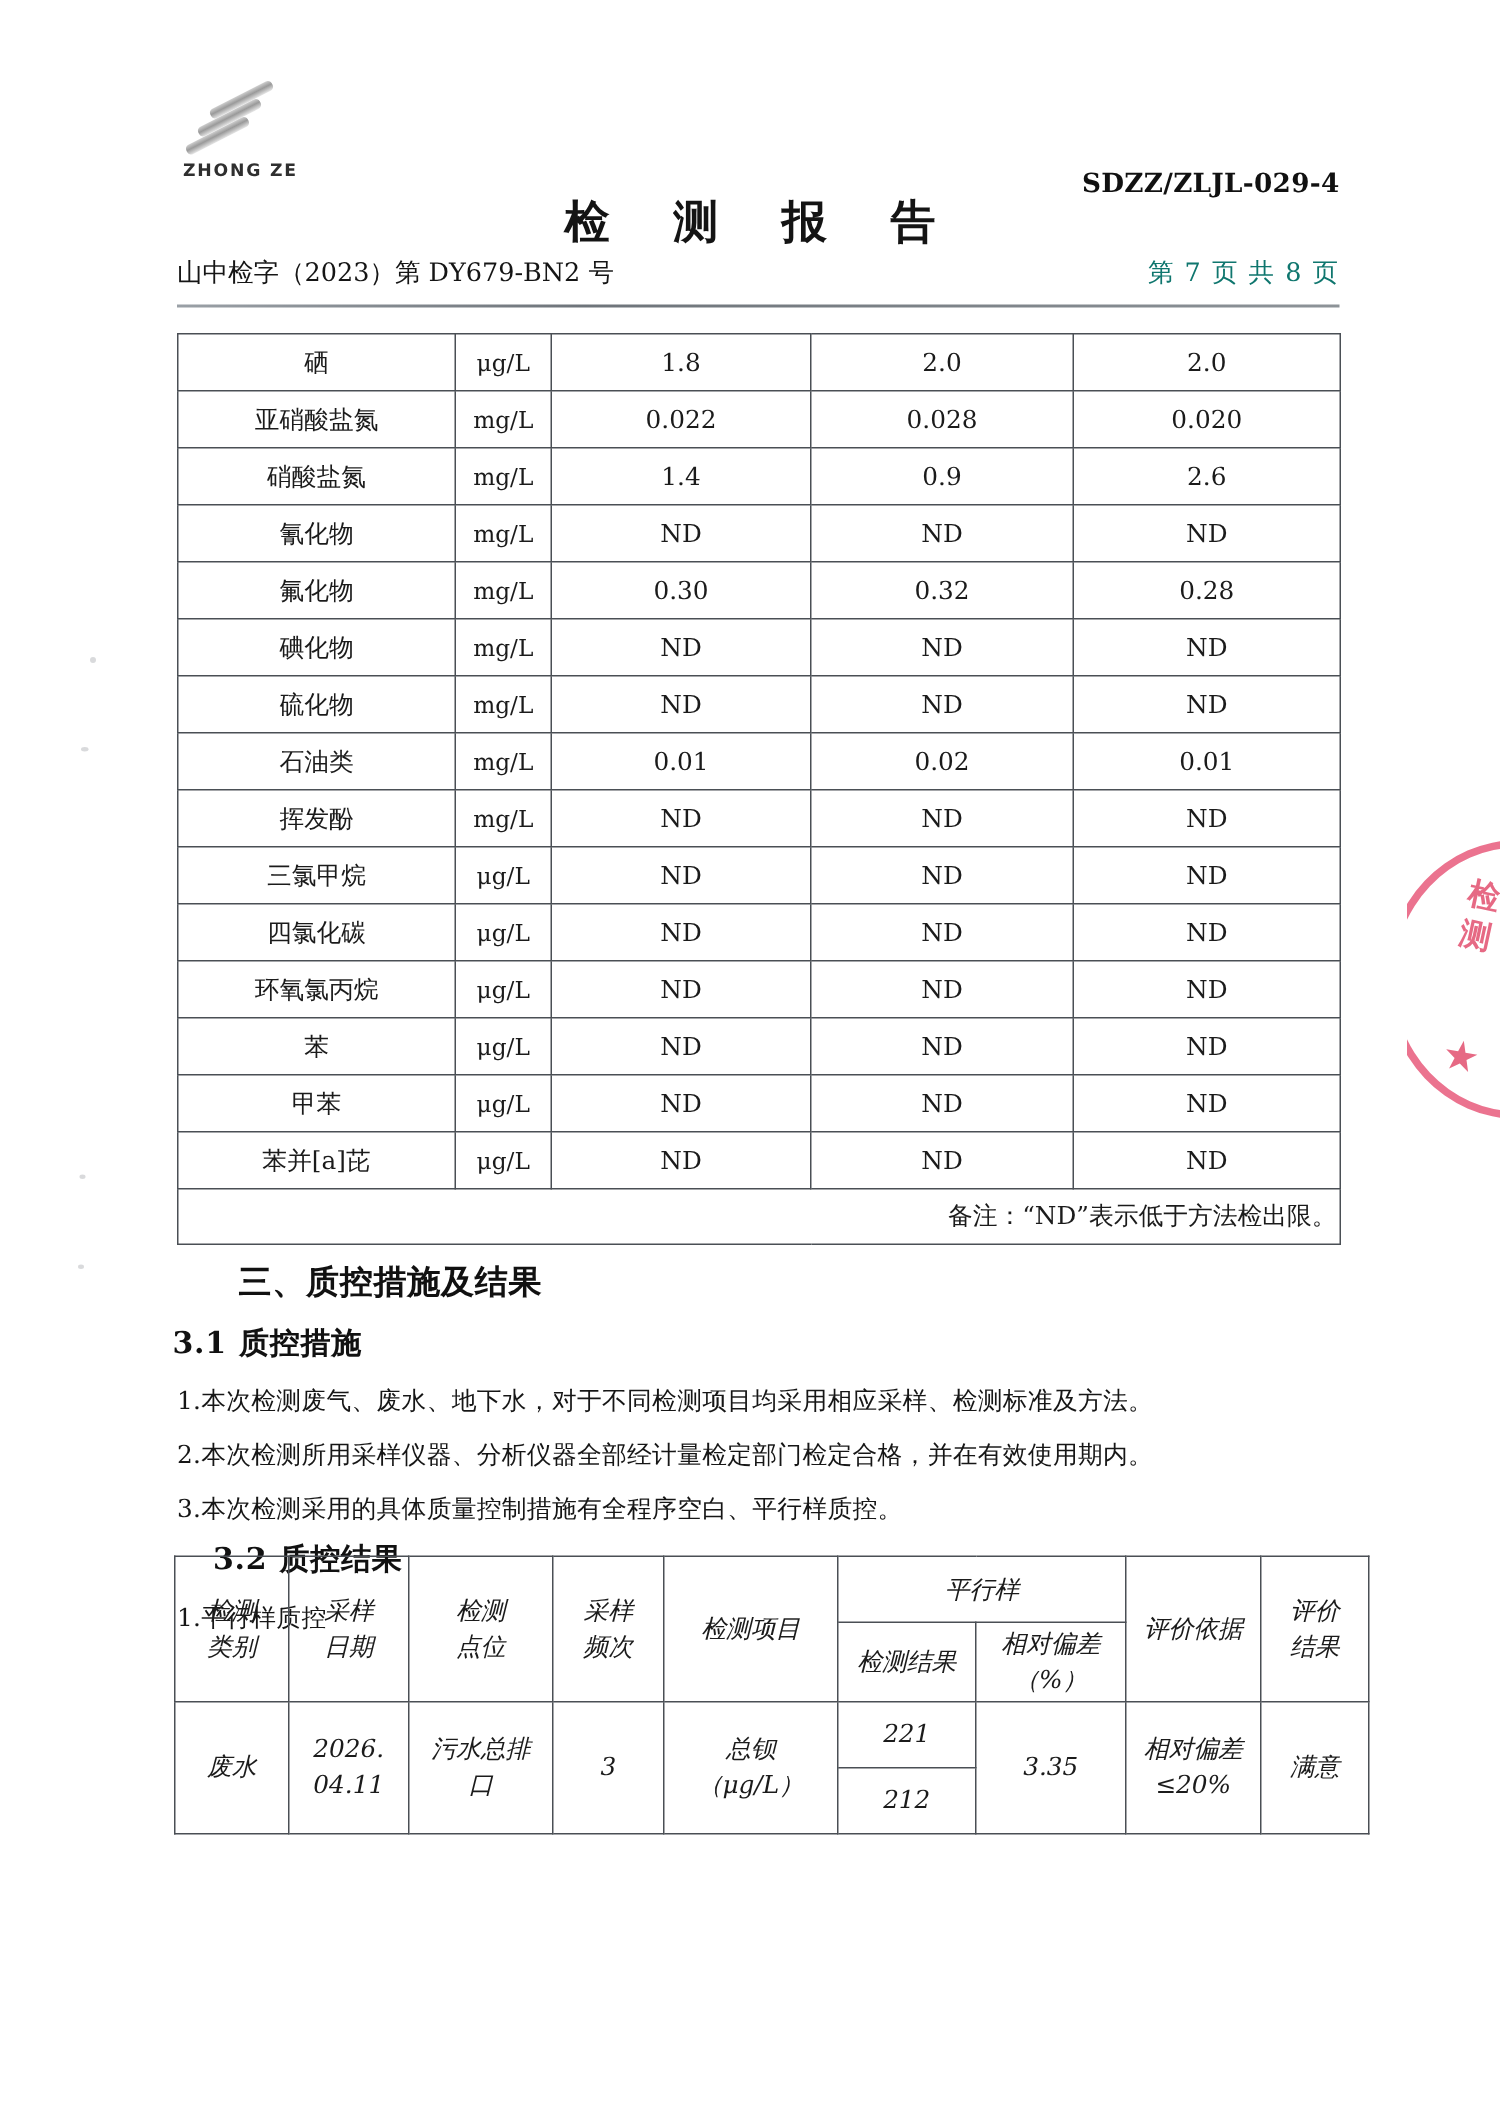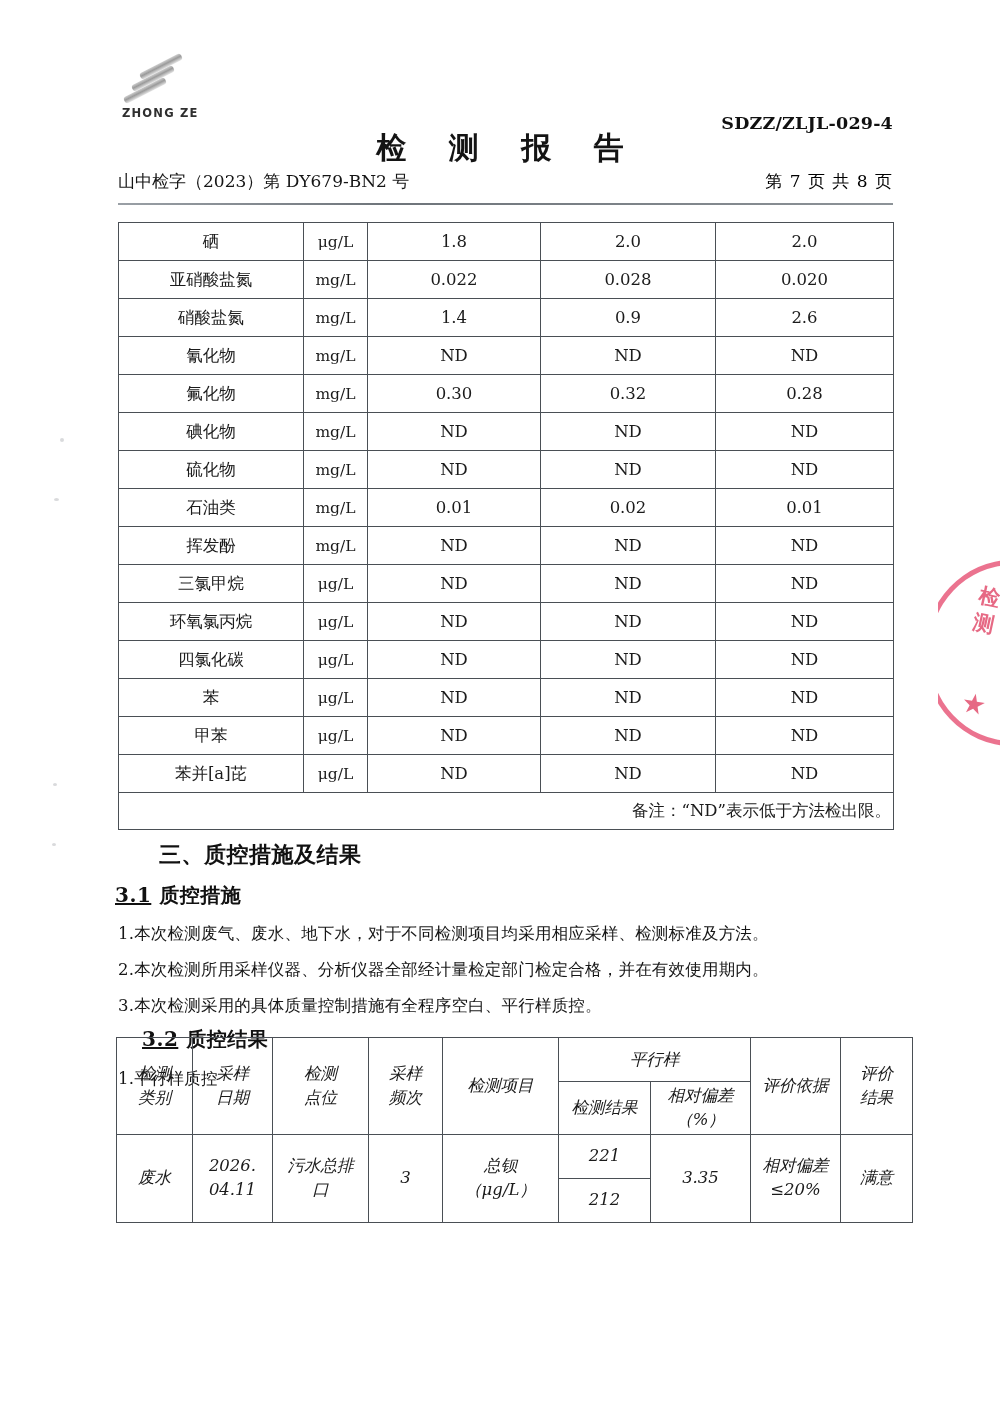--- a/index.html
+++ b/index.html
@@ -94,21 +94,21 @@
     position: absolute;
     left: 118px; top: 0;
     font-size: 17px;
     color: #151515;
     white-space: nowrap;
   }
   .page-no {
     position: absolute;
     right: 107px; top: 0;
     font-size: 17px;
-    color: #000000;
+    color: #0f766e;
     white-space: nowrap;
     letter-spacing: 1px;
   }
 
   .header-rule {
     position: absolute;
     left: 118px;
     right: 107px;
     top: 203px;
     height: 2px;
@@ -157,21 +157,21 @@
     margin-left: 44px;
   }
   .sec-h2 {
     position: absolute;
     left: 115px;
     font-size: 20px;
     font-weight: bold;
     color: #111;
     letter-spacing: 0.5px;
   }
-  .sec-h2 .num { margin-right: 8px; text-decoration: underline; }
+  .sec-h2 .num { margin-right: 8px; }
   .para {
     position: absolute;
     left: 118px;
     font-size: 16.5px;
     color: #161616;
     white-space: nowrap;
     letter-spacing: 0.2px;
   }
 
   
@@ -356,28 +356,28 @@
         <td>ND</td>
       </tr>
       <tr>
         <td>三氯甲烷</td>
         <td class="unit">μg/L</td>
         <td>ND</td>
         <td>ND</td>
         <td>ND</td>
       </tr>
       <tr>
+        <td>四氯化碳</td>
+        <td class="unit">μg/L</td>
+        <td>ND</td>
+        <td>ND</td>
+        <td>ND</td>
+      </tr>
+      <tr>
         <td>环氧氯丙烷</td>
-        <td class="unit">μg/L</td>
-        <td>ND</td>
-        <td>ND</td>
-        <td>ND</td>
-      </tr>
-      <tr>
-        <td>四氯化碳</td>
         <td class="unit">μg/L</td>
         <td>ND</td>
         <td>ND</td>
         <td>ND</td>
       </tr>
       <tr>
         <td>苯</td>
         <td class="unit">μg/L</td>
         <td>ND</td>
         <td>ND</td>

